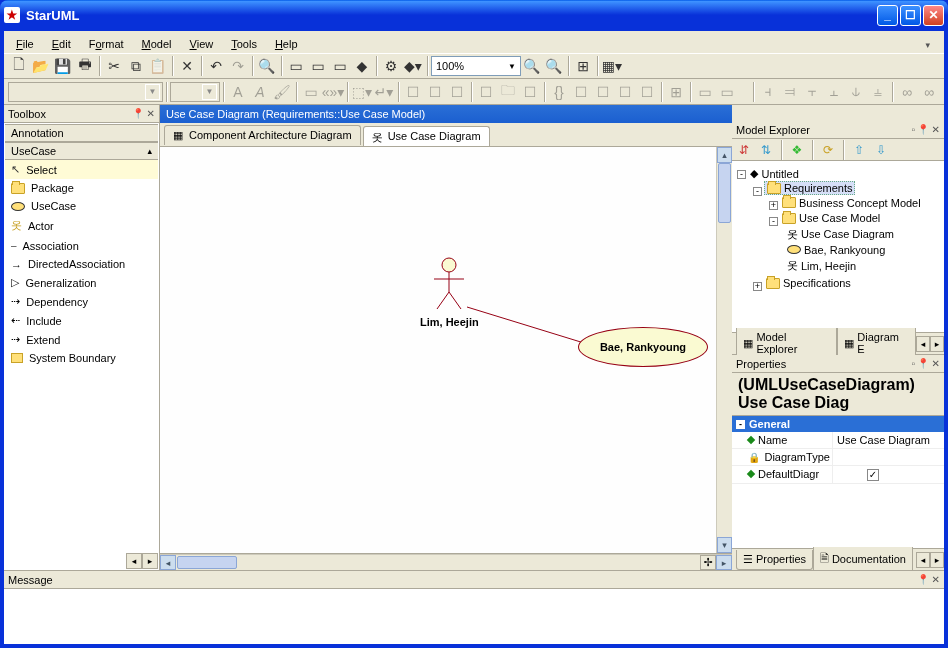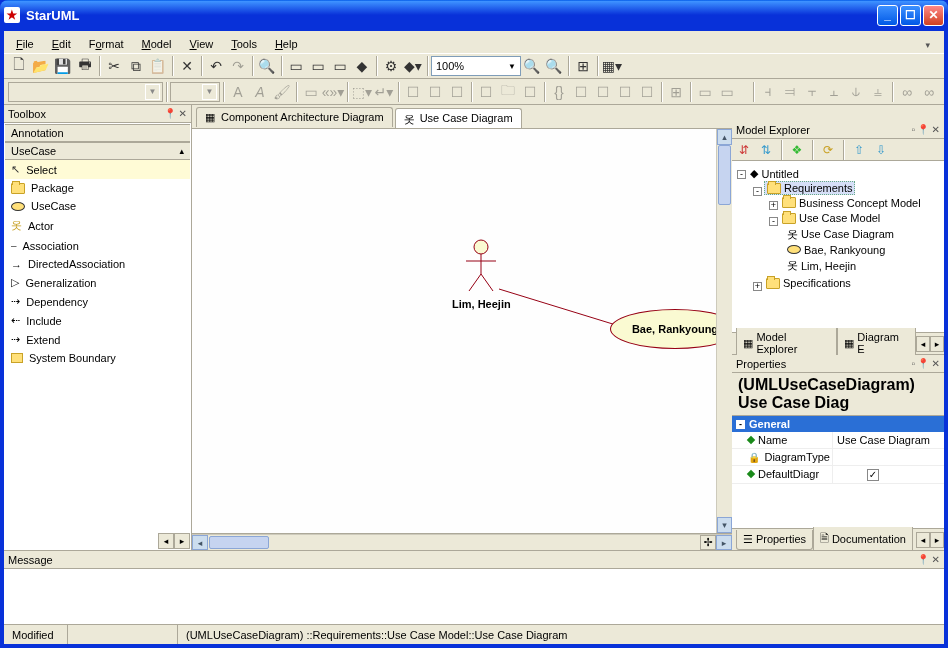--- a/index.html
+++ b/index.html
@@ -32,21 +32,21 @@
 .zoom-box .arrow { font-size: 8px; color: #000; }
 
 .toolbar2 { height: 26px; border-bottom: 1px solid #aca899; display: flex; align-items: center; padding: 0 4px; gap: 0; }
 .combo-box { width: 155px; height: 20px; border: 1px solid #aca899; background: #ece9d8; display: flex; align-items: center; justify-content: flex-end; padding-right: 2px; }
 .combo-box .darrow { width: 15px; height: 16px; background: #ece9d8; border: 1px solid #fff; display: flex; align-items: center; justify-content: center; font-size: 8px; color: #888; }
 
 
 .main { flex: 1; display: flex; min-height: 0; }
 
 
-.toolbox { width: 188px; border-right: 1px solid #aca899; display: flex; flex-direction: column; }
+.toolbox { width: 156px; border-right: 1px solid #aca899; display: flex; flex-direction: column; }
 .panel-header { height: 18px; background: #ece9d8; border-bottom: 1px solid #aca899; display: flex; align-items: center; padding: 0 4px; font-size: 11px; }
 .panel-header .h-btns { margin-left: auto; display: flex; gap: 2px; font-size: 10px; color: #555; }
 .palette { flex: 1; display: flex; flex-direction: column; background: #fff; border: 1px solid #fff; }
 .palette-group { background: #ece9d8; border: 1px solid #aca899; border-left: none; border-right: none; padding: 2px 6px; font-size: 11px; }
 .palette-group.active { display: flex; justify-content: space-between; align-items: center; }
 .palette-items { flex: 0 0 auto; }
 .palette-item { padding: 3px 6px; display: flex; align-items: center; gap: 6px; font-size: 11px; background: #fff; }
 .palette-item.selected { background: #fffbd6; }
 .palette-rest { flex: 1; background: #fff; position: relative; }
 .palette-scroll { position: absolute; right: 0; bottom: 0; display: flex; }
@@ -303,20 +303,21 @@
           <div class="palette-scroll">
               <span class="scroll-nub">◂</span>
               <span class="scroll-nub">▸</span>
             </div>
         </div>
       </div>
     </div>
 
     <div style="flex:1; display:flex; flex-direction:column; min-width:0">
       <div class="canvas-area" style="flex:1; border-right:none;">
+        <div class="canvas-title">Use Case Diagram (Requirements::Use Case Model)</div>
         <div class="tabstrip">
           <div class="dtab">
               <span class="dicon">▦</span>
               <span>Component Architecture Diagram</span>
             </div>
           <div class="dtab active">
               <span class="dicon">옷</span>
               <span>Use Case Diagram</span>
             </div>
         </div>
@@ -494,19 +495,14 @@
     <div class="panel-header">
       <span>Message</span>
       <span class="h-btns">
           <span>📍</span>
           <span>✕</span>
         </span>
     </div>
     <div class="message-body"></div>
   </div>
 
-  <div class="statusbar">
-    <div class="status-cell fixed1">Modified</div>
-    <div class="status-cell fixed2"></div>
-    <div class="status-cell" style="flex:1;border-right:none">(UMLUseCaseDiagram) ::Requirements::Use Case Model::Use Case Diagram</div>
-  </div>
 
 </div>
 
 </body></html>

